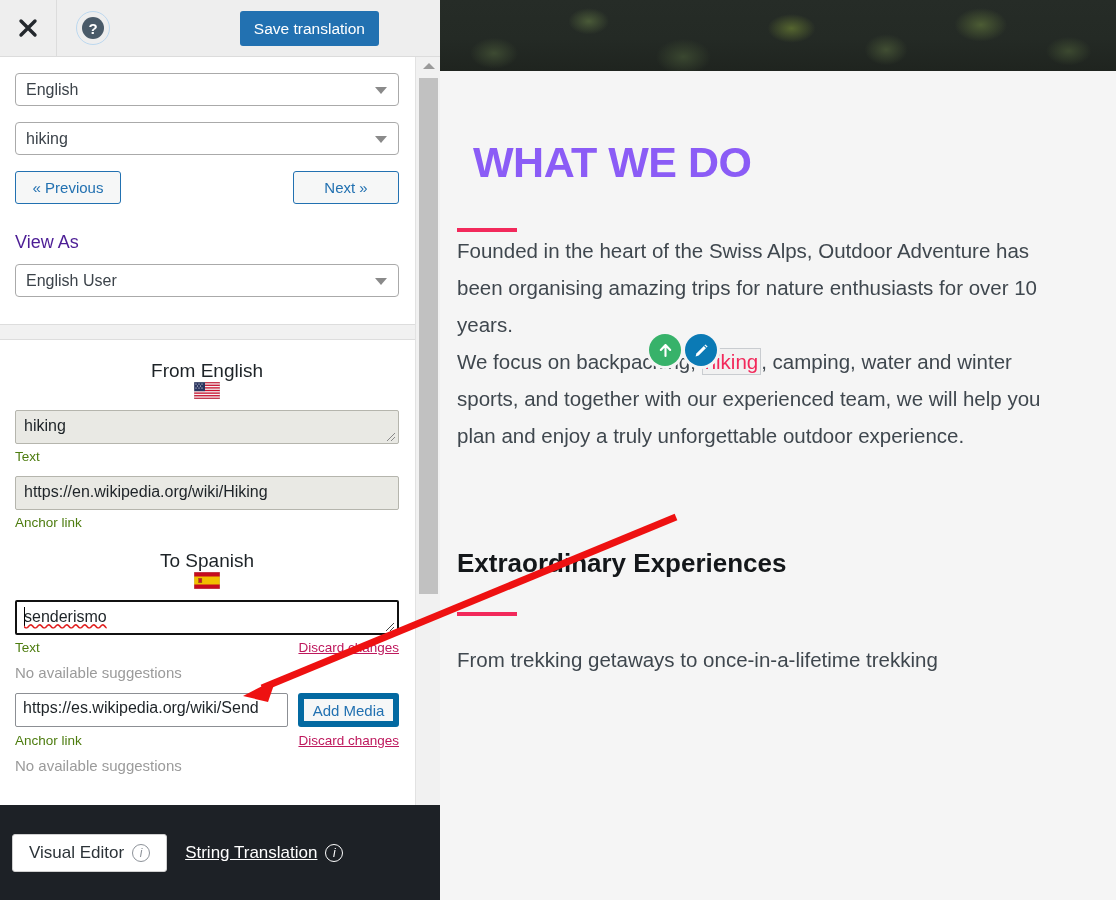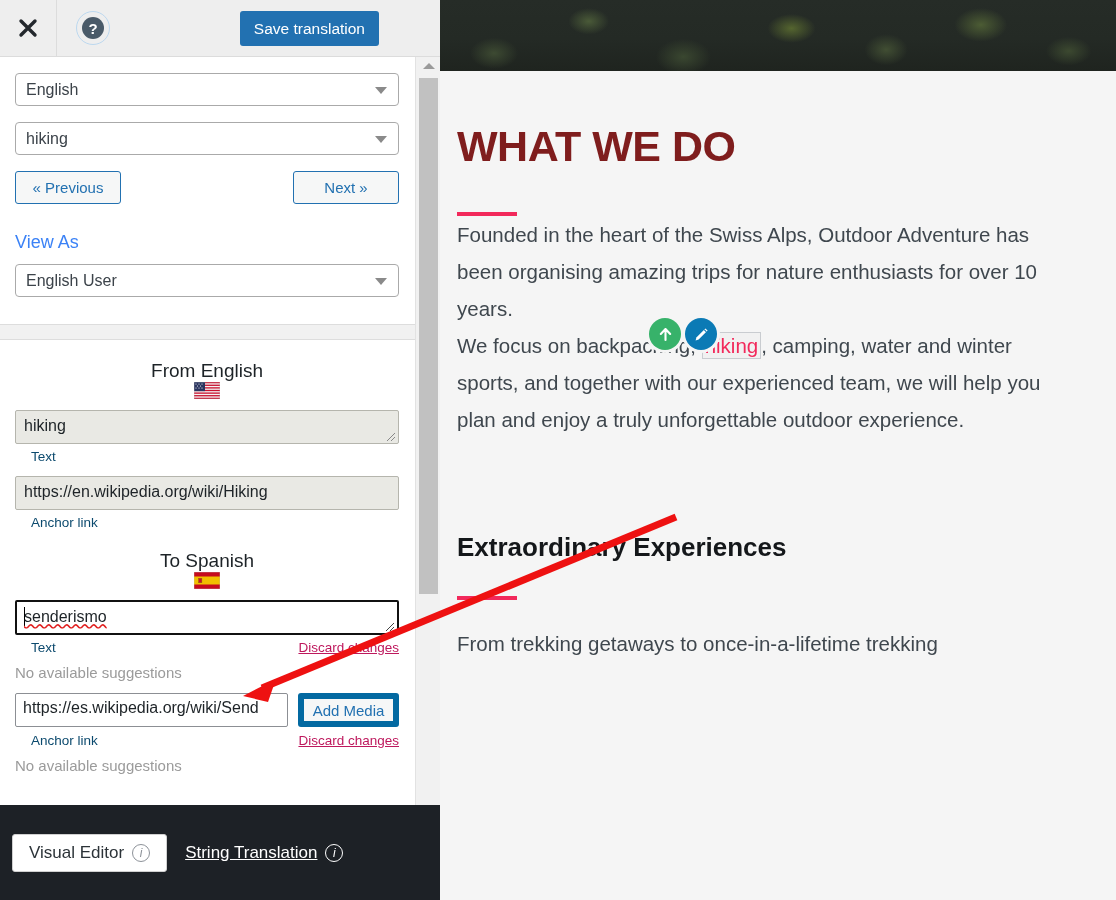--- a/index.html
+++ b/index.html
@@ -98,21 +98,21 @@
   }
   .navbtn {
     background: #f6f7f7; color: #2271b1;
     border: 1px solid #2271b1; border-radius: 3px;
     height: 33px; padding: 0 12px;
     font-size: 15px; font-family: "Liberation Sans", sans-serif;
     cursor: pointer; min-width: 106px;
   }
 
   .lbl-view {
-    font-size: 18px; color: #3b82f6;
+    font-size: 18px; color: #4c1d95;
     margin-top: 28px; margin-bottom: 0;
     font-weight: normal;
   }
 
   .divider-band {
     margin-top: 27px;
     height: 16px;
     background: #f1f1f1;
     border-top: 1px solid #ddd;
     border-bottom: 1px solid #ddd;
@@ -138,23 +138,22 @@
     padding: 6px 8px;
     margin-top: 11px;
     overflow: hidden; white-space: nowrap;
   }
   .grip {
     position: absolute; right: 2px; bottom: 1px;
     width: 11px; height: 11px;
     pointer-events: none;
   }
   .fieldlabel {
-    font-size: 13.5px; color: #0c4a6e;
+    font-size: 13.5px; color: #4d7c0f;
     margin-top: 5px;
-    margin-left: 16px;
   }
   .labelrow {
     display: flex; justify-content: space-between; align-items: baseline;
     width: 384px; margin-top: 5px;
   }
   .discard {
     font-size: 13.5px; color: #be185d;
     text-decoration: underline; cursor: pointer;
   }
 
@@ -289,24 +288,24 @@
       radial-gradient(ellipse 44px 28px at 80% 35%, #4c5c34 0%, transparent 60%),
       radial-gradient(ellipse 38px 24px at 93% 72%, #3c4930 0%, transparent 60%),
       linear-gradient(180deg, #262c27 0%, #242a25 55%, #1f241f 100%);
     overflow: hidden;
   }
   .page {
     padding-left: 17px;
     padding-top: 54px;
   }
   h1.wwd {
-    margin: 0;
+    margin: 16px;
     font-size: 43px; font-weight: bold;
     letter-spacing: -0.5px;
-    color: #7f1d1d;
+    color: #8b5cf6;
     line-height: 1;
   }
   .rule {
     width: 60px; height: 4px;
     background: #f2295b;
     margin-top: 44px;
   }
   p.body {
     margin: 0;
     width: 586px;

